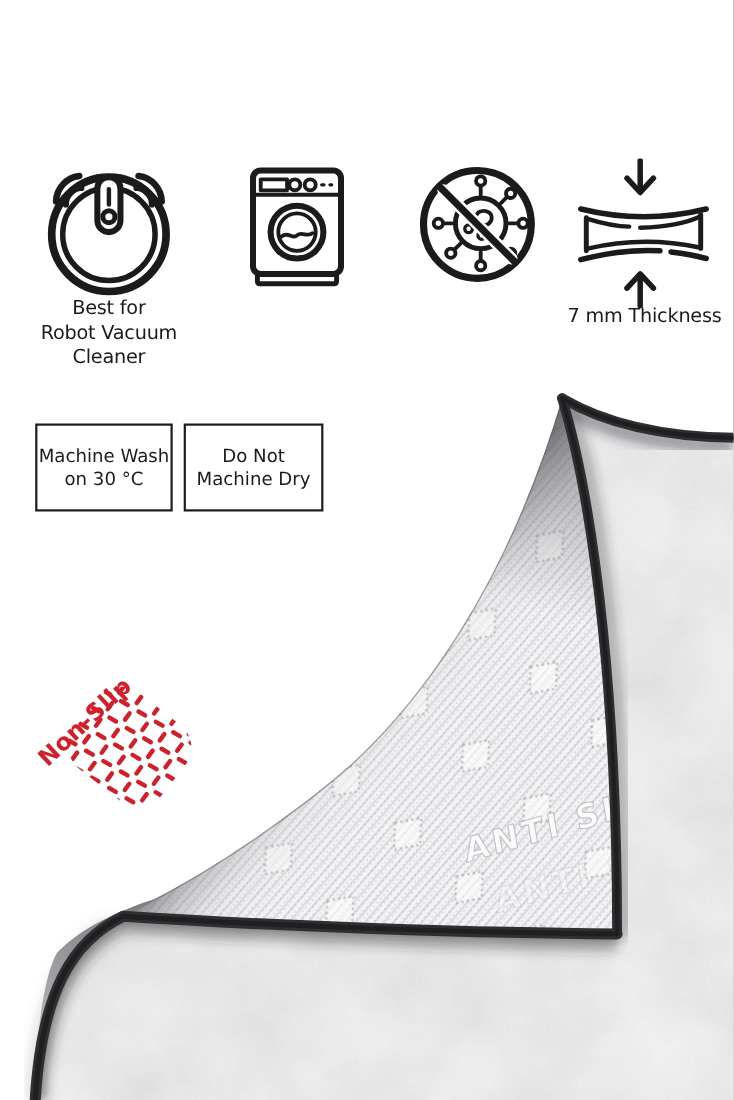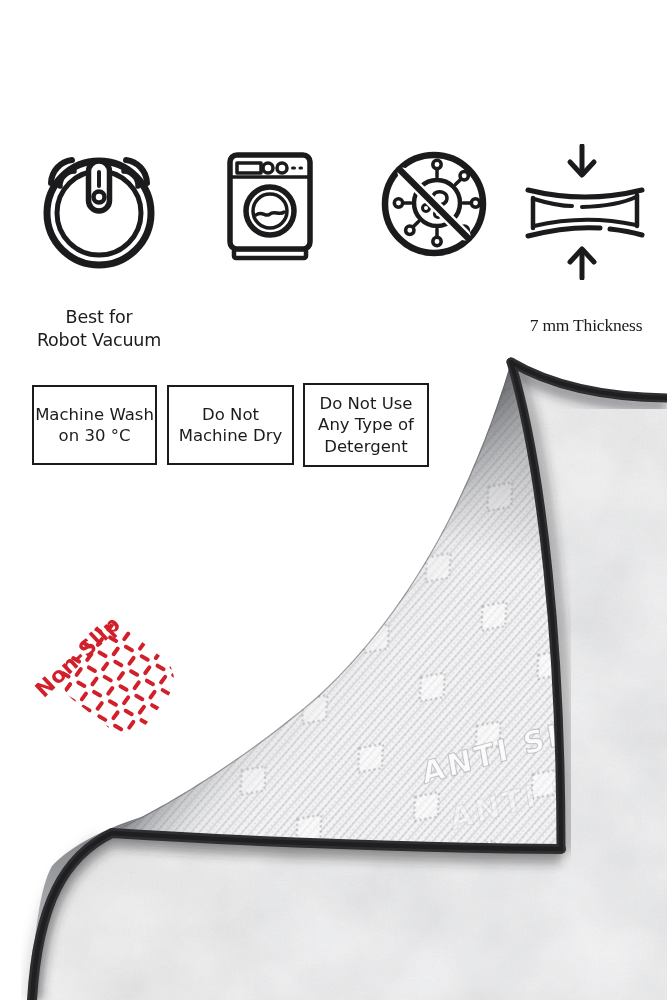--- a/index.html
+++ b/index.html
@@ -7,21 +7,21 @@
     position:relative;width:667px;height:1000px;margin:0 auto;
     background:#ffffff;overflow:hidden;
     font-family:"DejaVu Sans","Liberation Sans",sans-serif;
     color:#1b1b1d;
   }
   .abs{position:absolute;}
   svg{display:block;}
   .icon-stroke{stroke:#1b1b1d;fill:none;stroke-linecap:round;stroke-linejoin:round;}
   .feature-label{
     position:absolute;text-align:center;font-size:17.5px;line-height:22.5px;
-    font-weight:500;letter-spacing:-0.2px;color:#1b1b1d;margin-top:37px;
+    font-weight:500;letter-spacing:-0.2px;color:#1b1b1d;
   }
   .care-box{
     position:absolute;border:2.4px solid #1b1b1d;background:#fff;
     display:flex;flex-direction:column;align-items:center;justify-content:center;
     text-align:center;font-size:16.5px;line-height:21.5px;font-weight:500;color:#1b1b1d;
   }
   .non-slip-label{
     position:absolute;left:16px;top:644px;width:124px;height:26px;
     text-align:center;font-size:21.5px;font-weight:bold;color:#d1202a;
     transform:rotate(-43deg);letter-spacing:0.5px;
@@ -203,37 +203,33 @@
       <path d="M6,92 Q45,82 78,84" stroke-width="5"></path>
       <path d="M88,85 Q106,87 120,91" stroke-width="5"></path>
       <line x1="60" y1="134" x2="60" y2="110" stroke-width="5"></line>
       <polyline points="48,118 60,105 72,118" stroke-width="5"></polyline>
     </g>
   </svg>
 
   <div class="feature-label" style="left:24px;top:269px;width:150px;">
     <div>Best for</div>
     <div>Robot Vacuum</div>
+    <div>Cleaner</div>
   </div>
-  <div class="feature-label" style="left:506px;top:277px;width:160px;font-family:Liberation Serif, serif;">
+  <div class="feature-label" style="left:506px;top:277px;width:160px;">
     <div>7 mm Thickness</div>
   </div>
 
   <div class="care-box" style="left:32px;top:385px;width:121px;height:76px;">
     <div>Machine Wash</div>
     <div>on 30 °C</div>
   </div>
   <div class="care-box" style="left:167px;top:385px;width:123px;height:76px;">
     <div>Do Not</div>
     <div>Machine Dry</div>
-  </div>
-  <div class="care-box" style="left:303px;top:383px;width:122px;height:80px;">
-    <div>Do Not Use</div>
-    <div>Any Type of</div>
-    <div>Detergent</div>
   </div>
 
   <div class="non-slip-label">Non-Slip</div>
   <svg id="ns-pattern" class="abs" style="left:52px;top:612px" width="132" height="134" viewBox="0 0 132 134">
     <defs>
       <clipPath id="nsClip">
         <rect x="22" y="17" width="88" height="100" rx="26" transform="rotate(-40 66 67)"></rect>
       </clipPath>
     </defs>
     <g id="ns-dashes" clip-path="url(#nsClip)" transform="rotate(-12 66 67)">

